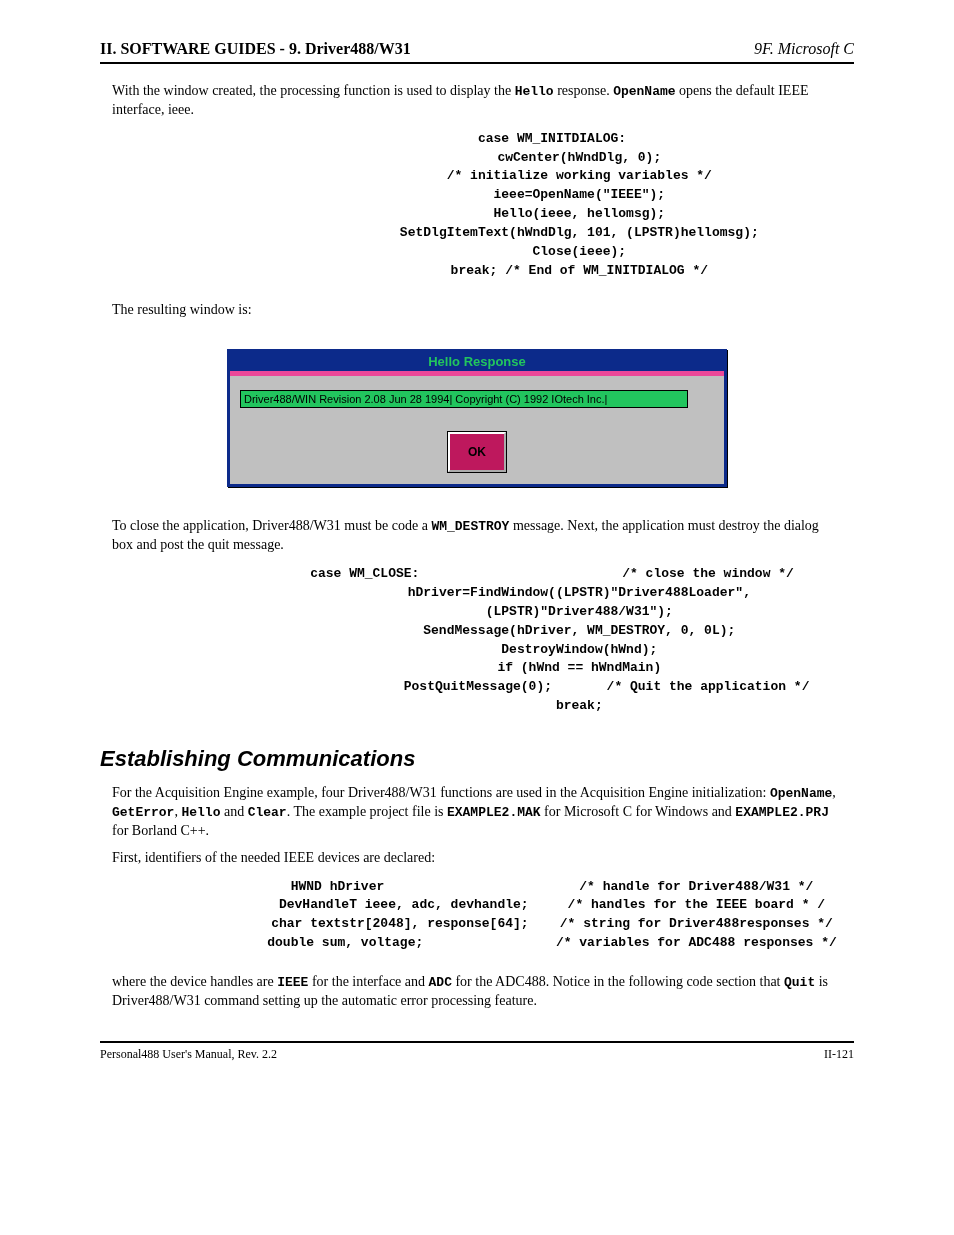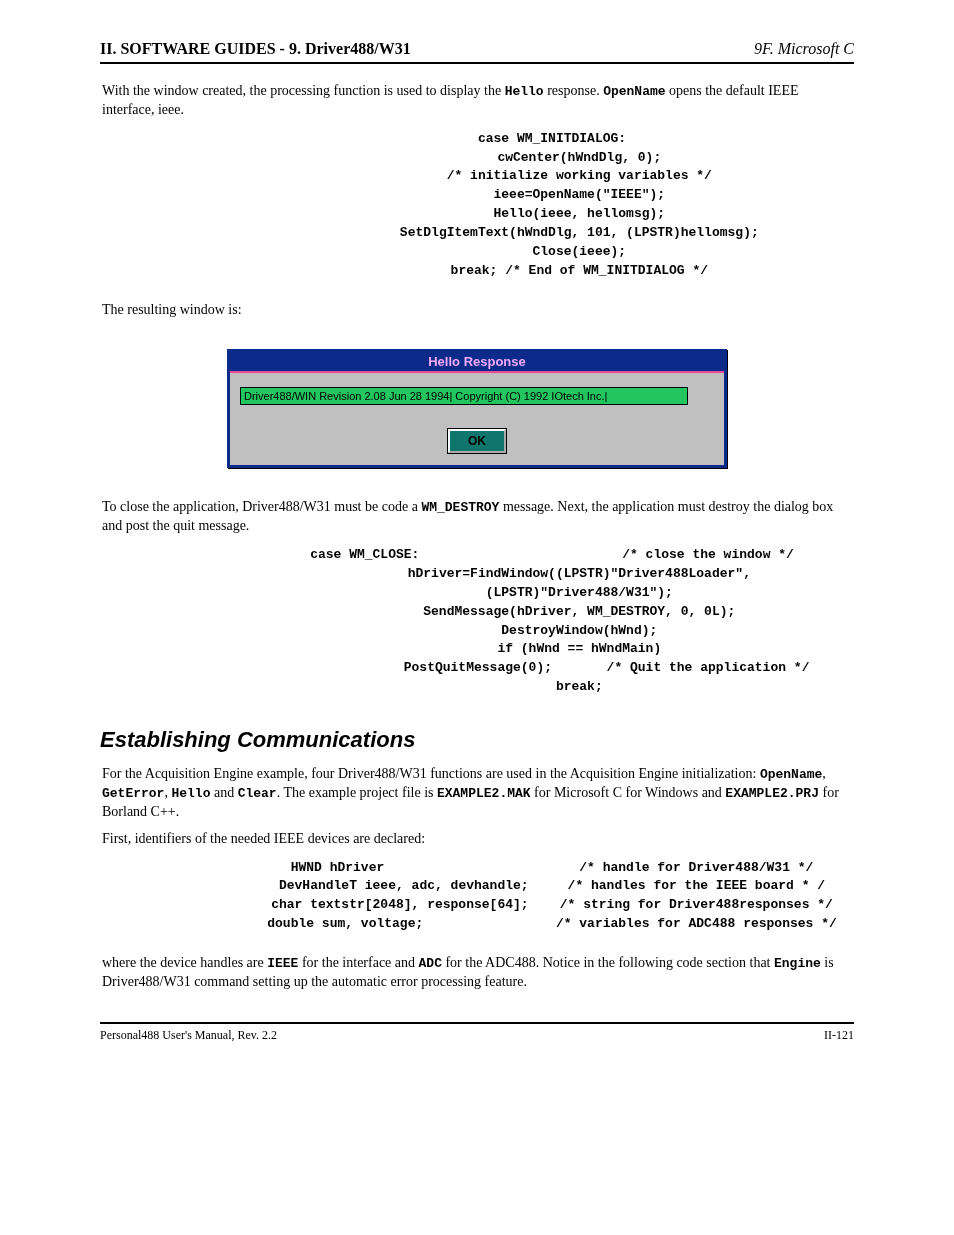--- a/index.html
+++ b/index.html
@@ -36,21 +36,21 @@
     margin: 30px 0 4px 0;
   }
   .footer-row {
     display: flex;
     justify-content: space-between;
     font-size: 12px;
   }
   .body-text {
     font-size: 14px;
     line-height: 1.35;
-    margin: 8px 2px;
+    margin: 8px 12px;
   }
   .body-text .mono {
     font-family: "Courier New", monospace;
     font-weight: bold;
     font-size: 13px;
   }
   .code-block {
     font-family: "Courier New", monospace;
     font-weight: bold;
     font-size: 13px;
@@ -63,27 +63,27 @@
     margin: 30px auto;
     width: 500px;
   }
   .dialog {
     border: 3px solid #0c2a8a;
     background: #c0c0c0;
     box-shadow: 1px 1px 0 #000;
   }
   .dialog-title {
     background: #0c2a8a;
-    color: #f0abfc;
+    color: #22c55e;
     font-family: Tahoma, Arial, sans-serif;
     font-weight: bold;
     font-size: 13px;
     text-align: center;
     padding: 2px 0;
-    border-bottom: 2px solid #ec4899;
+    border-bottom: 5px solid #ec4899;
   }
   .dialog-body {
     padding: 14px 10px 12px 10px;
   }
   .dialog-field {
     background: #22c55e;
     border: 1px solid #000;
     font-family: Tahoma, Arial, sans-serif;
     font-size: 11px;
     padding: 2px 3px;
@@ -91,24 +91,24 @@
     width: 440px;
   }
   .dialog-ok-row {
     text-align: center;
     margin-top: 24px;
   }
   .ok-btn {
     font-family: Tahoma, Arial, sans-serif;
     font-weight: bold;
     font-size: 12px;
-    background: #0f766e;
+    background: #be185d;
     border: 2px outset #fff;
     box-shadow: 0 0 0 1px #000;
-    padding: 3px 18px;
+    padding: 11px 18px;
     cursor: pointer;
   }
   h2.section {
     font-family: Arial, Helvetica, sans-serif;
     font-weight: bold;
     font-size: 22px;
     font-style: italic;
     margin: 30px 0 12px 0;
   }
 </style>
@@ -170,21 +170,21 @@
   </p>
 
   <p class="body-text">First, identifiers of the needed IEEE devices are declared:</p>
 
   <div class="code-block">HWND hDriver                         /* handle for Driver488/W31 */
 DevHandleT ieee, adc, devhandle;     /* handles for the IEEE board * /
 char textstr[2048], response[64];    /* string for Driver488responses */
 double sum, voltage;                 /* variables for ADC488 responses */</div>
 
   <p class="body-text">
-    <span>where the device handles are </span><span class="mono">IEEE</span><span> for the interface and </span><span class="mono">ADC</span><span> for the ADC488. Notice in the following code section that </span><span class="mono">Engine</span><span> is Driver488/W31 command setting up the automatic error processing feature.</span>
+    <span>where the device handles are </span><span class="mono">IEEE</span><span> for the interface and </span><span class="mono">ADC</span><span> for the ADC488. Notice in the following code section that </span><span class="mono">Quit</span><span> is Driver488/W31 command setting up the automatic error processing feature.</span>
   </p>
 
   <hr class="rule-bottom">
   <div class="footer-row">
     <span>Personal488 User's Manual, Rev. 2.2</span>
     <span>II-121</span>
   </div>
 
 </div>
 

